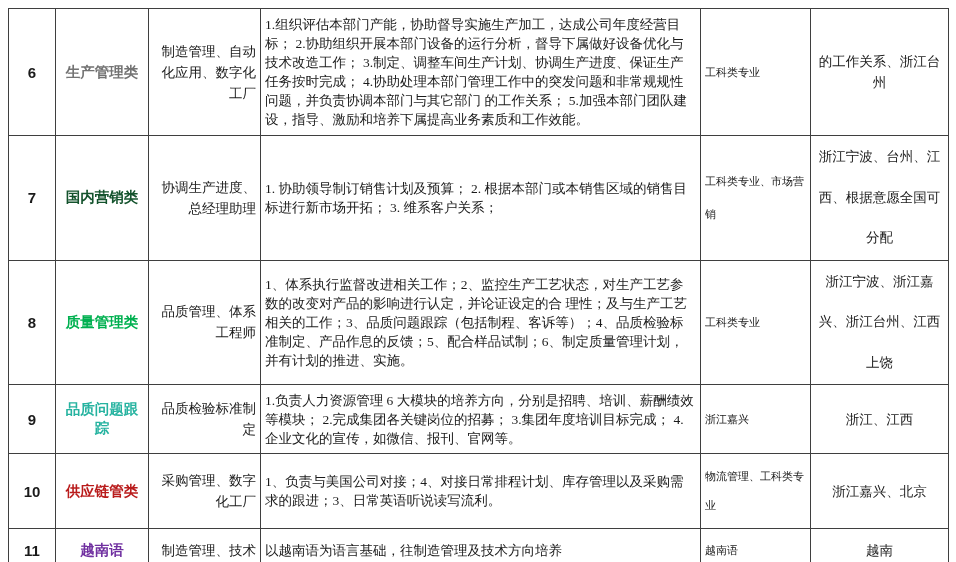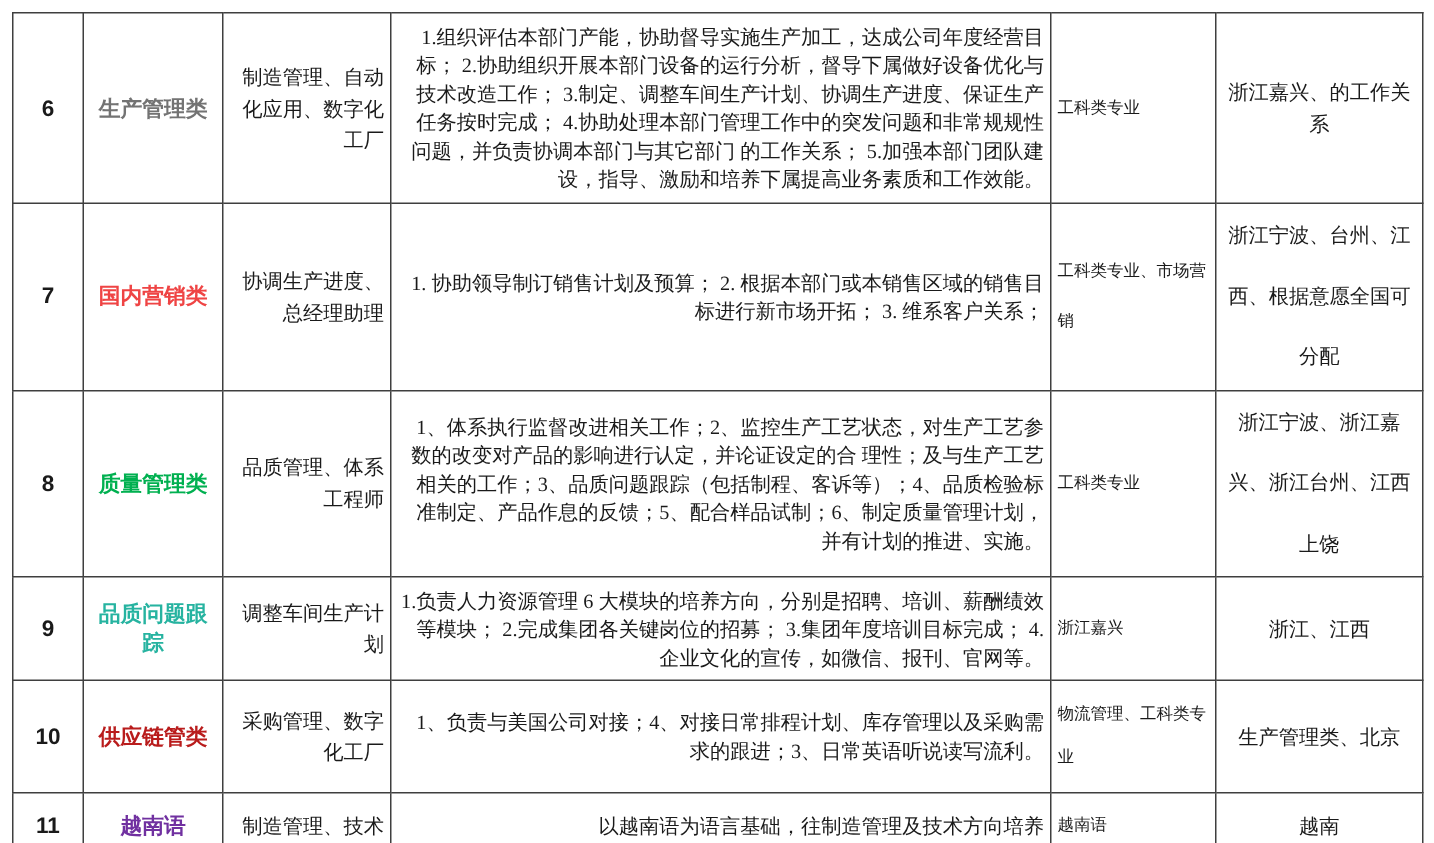--- a/index.html
+++ b/index.html
@@ -9,21 +9,21 @@
   table.jobs td{border:1px solid #3f3f3f;vertical-align:middle;padding:1px 4px;box-sizing:border-box;overflow:hidden;}
   .col-num{width:47px;}
   .col-cat{width:93px;}
   .col-dir{width:112px;}
   .col-duty{width:440px;}
   .col-major{width:110px;}
   .col-loc{width:138px;}
   td.num{ text-align:center;font-family:"Liberation Sans","DejaVu Sans",sans-serif;font-weight:bold;font-size:15px;}
   td.cat{ text-align:center;font-family:"Liberation Sans","DejaVu Sans",sans-serif;font-weight:bold;font-size:14.5px;}
   td.dir{ text-align:right;font-size:13.5px;line-height:21px;}
-  td.duty{text-align:right;font-size:13.5px;line-height:19px;padding:2px 6px;}
+  td.duty{text-align:left;font-size:13.5px;line-height:19px;padding:2px 6px;}
   td.major{text-align:left;font-size:11px;line-height:21px;}
   td.loc{ text-align:center;font-size:13.5px;line-height:21px;}
   .xloose{line-height:3em !important;}
   .loose{line-height:2.6em !important;font-family:Liberation Serif, serif;}
   tr.r6{height:127px;}
   tr.r7{height:123px;}
   tr.r8{height:110px;}
   tr.r9{height:69px;}
   tr.r10{height:75px;}
   tr.r11{height:43px;}
@@ -41,53 +41,53 @@
         <col class="col-major">
         <col class="col-loc">
     </colgroup>
     <tbody>
       <tr class="r6">
         <td class="num">6</td>
         <td class="cat" style="color: #737373;">生产管理类</td>
         <td class="dir">制造管理、自动化应用、数字化工厂</td>
         <td class="duty">1.组织评估本部门产能，协助督导实施生产加工，达成公司年度经营目标；  2.协助组织开展本部门设备的运行分析，督导下属做好设备优化与技术改造工作；  3.制定、调整车间生产计划、协调生产进度、保证生产任务按时完成；  4.协助处理本部门管理工作中的突发问题和非常规规性问题，并负责协调本部门与其它部门 的工作关系；  5.加强本部门团队建设，指导、激励和培养下属提高业务素质和工作效能。</td>
         <td class="major">工科类专业</td>
-        <td class="loc">浙江嘉兴、的工作关系</td>
+        <td class="loc">的工作关系、浙江台州</td>
       </tr>
       <tr class="r7">
         <td class="num">7</td>
-        <td class="cat" style="color: #ef4444;">国内营销类</td>
+        <td class="cat" style="color: #14532d;">国内营销类</td>
         <td class="dir">协调生产进度、总经理助理</td>
         <td class="duty">1. 协助领导制订销售计划及预算；  2. 根据本部门或本销售区域的销售目标进行新市场开拓；  3. 维系客户关系；</td>
         <td class="major xloose">工科类专业、市场营销</td>
         <td class="loc xloose">浙江宁波、台州、江西、根据意愿全国可分配</td>
       </tr>
       <tr class="r8">
         <td class="num">8</td>
         <td class="cat" style="color: rgb(0, 176, 80);">质量管理类</td>
         <td class="dir">品质管理、体系工程师</td>
         <td class="duty">1、体系执行监督改进相关工作；2、监控生产工艺状态，对生产工艺参数的改变对产品的影响进行认定，并论证设定的合 理性；及与生产工艺相关的工作；3、品质问题跟踪（包括制程、客诉等）；4、品质检验标准制定、产品作息的反馈；5、配合样品试制；6、制定质量管理计划，并有计划的推进、实施。</td>
         <td class="major">工科类专业</td>
         <td class="loc xloose">浙江宁波、浙江嘉兴、浙江台州、江西上饶</td>
       </tr>
       <tr class="r9">
         <td class="num">9</td>
         <td class="cat" style="color: rgb(38, 179, 160);">品质问题跟踪</td>
-        <td class="dir">调整车间生产计划</td>
+        <td class="dir">品质检验标准制定</td>
         <td class="duty">1.负责人力资源管理 6 大模块的培养方向，分别是招聘、培训、薪酬绩效等模块；  2.完成集团各关键岗位的招募；  3.集团年度培训目标完成；  4.企业文化的宣传，如微信、报刊、官网等。</td>
         <td class="major">浙江嘉兴</td>
         <td class="loc">浙江、江西</td>
       </tr>
       <tr class="r10">
         <td class="num">10</td>
         <td class="cat" style="color: #b91c1c;">供应链管类</td>
         <td class="dir">采购管理、数字化工厂</td>
         <td class="duty">1、负责与美国公司对接；4、对接日常排程计划、库存管理以及采购需求的跟进；3、日常英语听说读写流利。</td>
         <td class="major loose">物流管理、工科类专业</td>
-        <td class="loc">生产管理类、北京</td>
+        <td class="loc">浙江嘉兴、北京</td>
       </tr>
       <tr class="r11">
         <td class="num">11</td>
         <td class="cat" style="color: rgb(112, 48, 160);">越南语</td>
         <td class="dir">制造管理、技术</td>
         <td class="duty">以越南语为语言基础，往制造管理及技术方向培养</td>
         <td class="major">越南语</td>
         <td class="loc">越南</td>
       </tr>
     </tbody>

